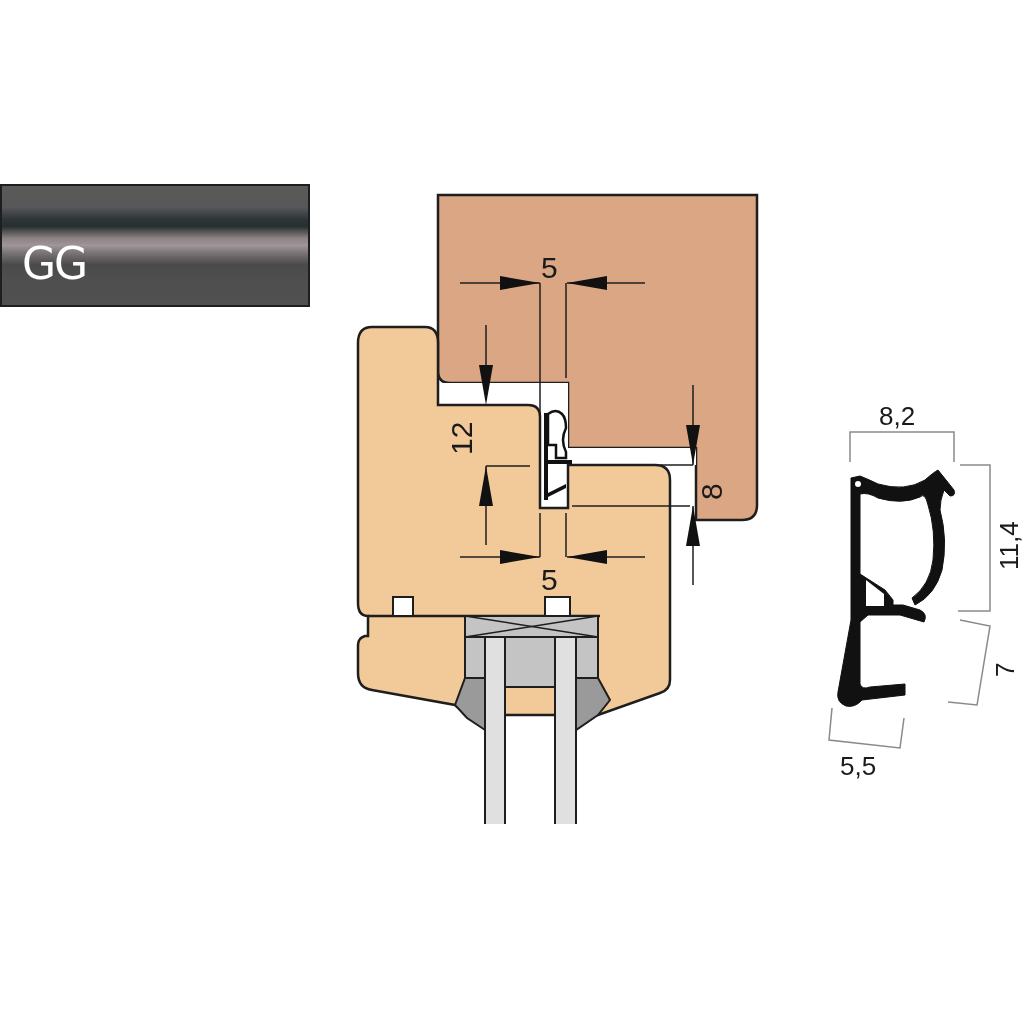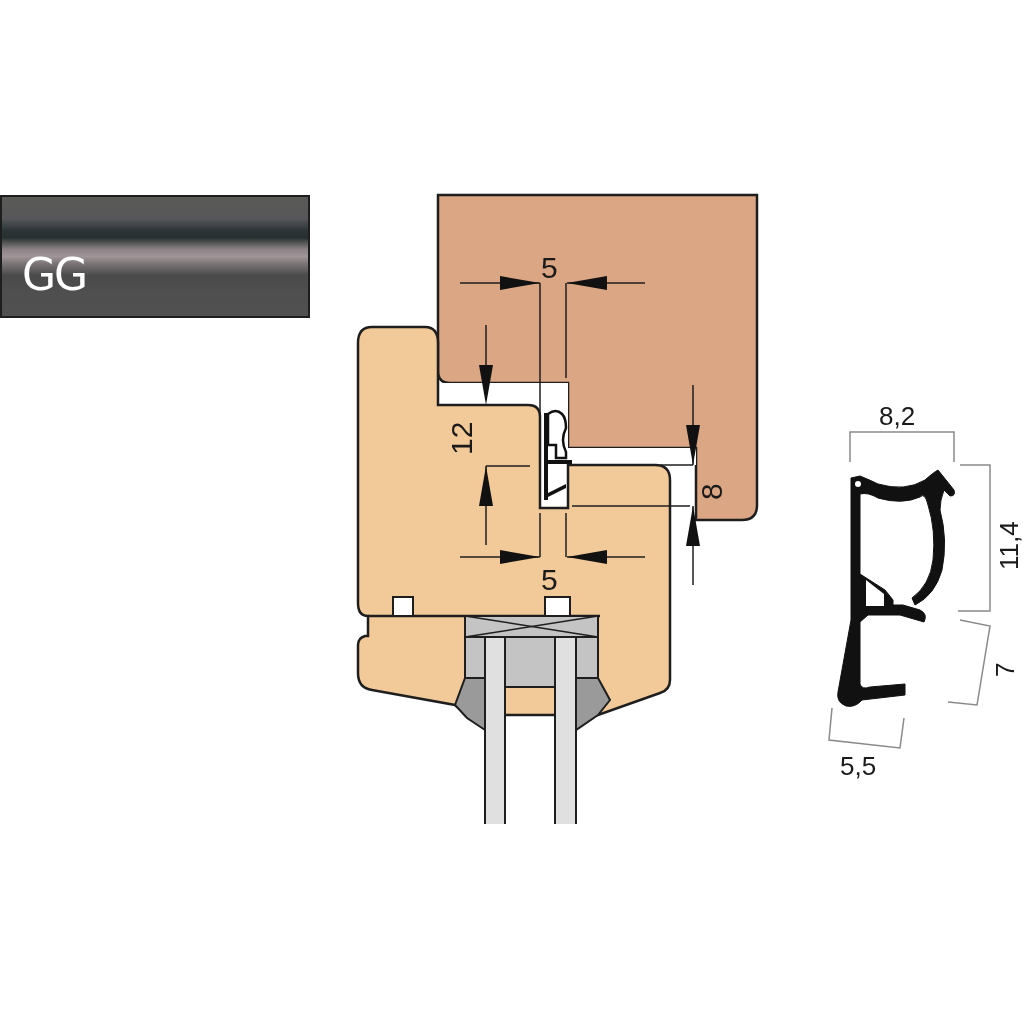--- a/index.html
+++ b/index.html
@@ -1,18 +1,18 @@
 <!DOCTYPE html>
 <html><head>
   <meta charset="utf-8">
   <style>
     html, body { margin: 0; padding: 0; background: #ffffff; }
     body { width: 1024px; height: 1024px; position: relative; overflow: hidden;
            font-family: "Liberation Sans", sans-serif; }
-    #swatch { position: absolute; left: 0; top: 195px; width: 310px; height: 123px;
+    #swatch { position: absolute; left: 0; top: 184px; width: 310px; height: 123px;
               box-sizing: border-box; border: 2px solid #1e1e1e;
               background: linear-gradient(to bottom,
                 #5b5a57 0%, #57575a 18%, #2d3538 28%, #27302f 34%,
                 #8c8385 44%, #a09598 50%, #7b7576 56%, #4a4a4a 66%,
                 #4f4f4f 80%, #505050 100%); }
     #swatch-label { position: absolute; left: 20px; top: 56px; color: #ffffff;
                     font-family: "DejaVu Sans", sans-serif; font-size: 44px;
                     letter-spacing: -2px; line-height: 1; }
     #drawing { position: absolute; left: 0; top: 0; }
     .dim { font-family: "Liberation Sans", sans-serif; font-size: 30px; fill: #1a1a1a; }

